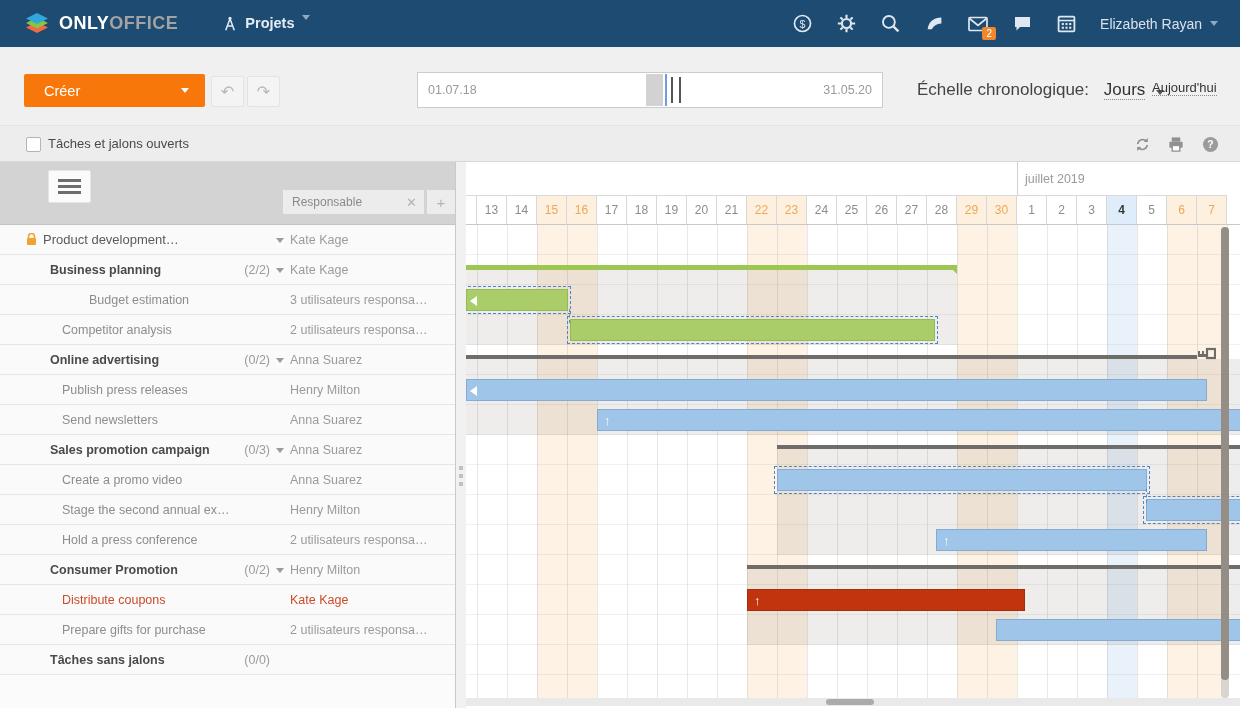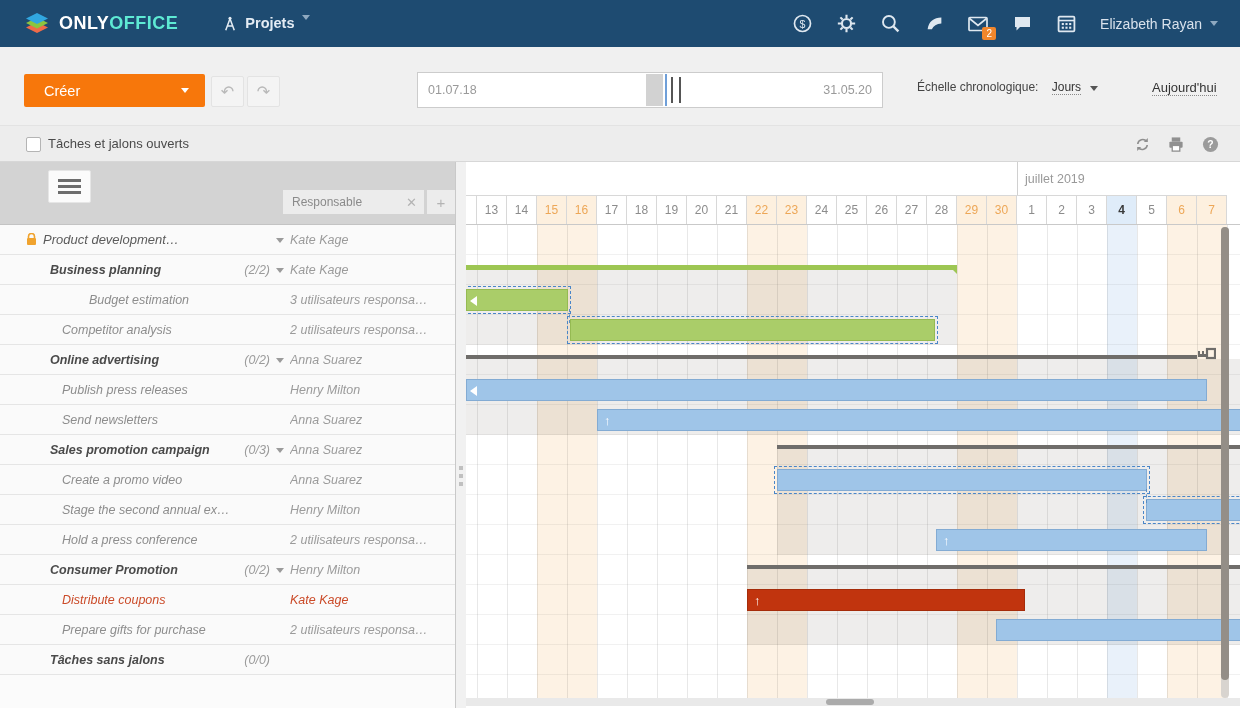--- a/index.html
+++ b/index.html
@@ -4,21 +4,21 @@
 <style>
   html,body{margin:0;padding:0;background:#e9e9e9;}
   .screen{position:relative;width:1240px;height:708px;background:#fff;overflow:hidden;
           font-family:"Liberation Sans",sans-serif;-webkit-font-smoothing:antialiased;}
 
   
   .navbar{position:absolute;left:0;top:0;width:1240px;height:47px;background:#1e4b71;
           display:flex;align-items:center;color:#dfe8f0;}
   .logo{display:flex;align-items:center;margin-left:24px;cursor:pointer;}
   .logo-text{font-size:18px;font-weight:bold;letter-spacing:.5px;margin-left:9px;}
-  .logo-text .lt1{color:#ffffff;} .logo-text .lt2{color:#5eead4;}
+  .logo-text .lt1{color:#ffffff;} .logo-text .lt2{color:#a3a3a3;}
   .nav-module{display:flex;margin-left:44px;gap:7px;cursor:pointer;}
   .nav-module .mod-label{font-size:14.5px;font-weight:bold;color:#e4ecf4;}
   .caret-down{width:0;height:0;border-left:4px solid transparent;border-right:4px solid transparent;
               border-top:5px solid #8fa9c0;display:inline-block;}
   .nav-right{margin-left:auto;display:flex;align-items:center;gap:24px;margin-right:22px;}
   .nav-icon{position:relative;width:20px;height:20px;display:flex;align-items:center;justify-content:center;cursor:pointer;}
   .nav-badge{position:absolute;right:-8px;bottom:-6px;background:#f1862c;color:#fff;font-size:10px;
              padding:1px 4px;border-radius:2px;line-height:11px;}
   .nav-user{display:flex;align-items:center;gap:8px;font-size:14px;color:#d9e2ec;cursor:pointer;}
 
@@ -29,21 +29,21 @@
   .btn-create .caret-down{border-top-color:#fff;position:absolute;right:16px;top:14px;}
   .btn-undo,.btn-redo{position:absolute;top:29px;width:31px;height:29px;background:#f4f4f4;border:1px solid #e3e3e3;
               border-radius:2px;color:#b9b9b9;font-size:16px;display:flex;align-items:center;justify-content:center;cursor:pointer;}
   .btn-undo{left:211px;} .btn-redo{left:247px;}
   .range-slider{position:absolute;left:417px;top:25px;width:466px;height:36px;background:#fff;border:1px solid #cccccc;
               box-sizing:border-box;cursor:pointer;}
   .range-date{position:absolute;top:10px;font-size:12.5px;color:#9a9a9a;}
   .range-thumb{position:absolute;left:228px;top:1px;width:17px;height:32px;background:#d2d2d2;cursor:ew-resize;}
   .range-nowline{position:absolute;left:247px;top:1px;width:2px;height:32px;background:#6f9fd8;}
   .range-tick{position:absolute;top:4px;width:2px;height:26px;background:#555;}
-  .scale-group{position:absolute;left:917px;top:33px;font-size:12px;color:#444;}
+  .scale-group{position:absolute;left:917px;top:33px;font-size:17px;color:#444;}
   .dotted-link{color:#333;border-bottom:1px dotted #8a8a8a;cursor:pointer;}
   .today-link{position:absolute;left:1152px;top:33px;font-size:13px;}
 
   
   .filterbar{position:absolute;left:0;top:125px;width:1240px;height:37px;background:#ededed;
              border-top:1px solid #e3e3e3;border-bottom:1px solid #d7d7d7;box-sizing:border-box;}
   .chk{position:absolute;left:26px;top:11px;width:13px;height:13px;background:#fff;border:1px solid #b4b4b4;border-radius:2px;cursor:pointer;}
   .chk-label{position:absolute;left:48px;top:10px;font-size:13px;color:#4a4a4a;}
   .fb-icons{position:absolute;right:20px;top:8px;display:flex;gap:14px;align-items:center;}
   .fb-icon{width:20px;height:20px;display:flex;align-items:center;justify-content:center;cursor:pointer;}
@@ -53,21 +53,21 @@
                 border-bottom:1px solid #c3c3c3;box-sizing:border-box;}
   .hamburger{position:absolute;left:48px;top:8px;width:41px;height:31px;background:#fbfbfb;border:1px solid #e6e6e6;
              border-radius:2px;display:flex;flex-direction:column;justify-content:center;gap:3px;align-items:center;cursor:pointer;}
   .hamburger i{display:block;width:23px;height:3px;background:#6d6d6d;}
   .col-head{position:absolute;top:28px;height:24px;background:#ececec;display:flex;align-items:center;cursor:pointer;}
   .col-head-resp{left:283px;width:141px;padding-left:9px;box-sizing:border-box;font-size:12px;color:#8a8a8a;}
   .col-head-x{margin-left:auto;margin-right:7px;color:#b3b3b3;font-size:13px;cursor:pointer;}
   .col-head-add{left:427px;width:28px;justify-content:center;color:#b3b3b3;font-size:15px;}
   .task-rows{position:absolute;left:0;top:225px;width:455px;}
   .prow{position:relative;height:30px;background:#fafafa;border-bottom:1px solid #e5e5e5;box-sizing:border-box;
-        display:flex;align-items:center;font-size:12.5px;cursor:pointer;font-style:italic;}
+        display:flex;align-items:center;font-size:12.5px;cursor:pointer;}
   .prow .nm{white-space:nowrap;overflow:hidden;max-width:215px;}
   .nm-project{color:#5b5b5b;font-size:13px;}
   .nm-milestone{color:#4a4a4a;font-weight:bold;}
   .nm-task{color:#8d8d8d;}
   .nm-red{color:#cb4b29 !important;}
   .resp-red{color:#cb4b29 !important;}
   .prog{position:absolute;left:225px;width:45px;text-align:right;color:#9b9b9b;}
   .rcaret{position:absolute;left:276px;top:13px;width:0;height:0;border-left:4px solid transparent;
           border-right:4px solid transparent;border-top:5px solid #9b9b9b;cursor:pointer;}
   .resp{position:absolute;left:290px;right:12px;color:#9b9b9b;white-space:nowrap;overflow:hidden;}

